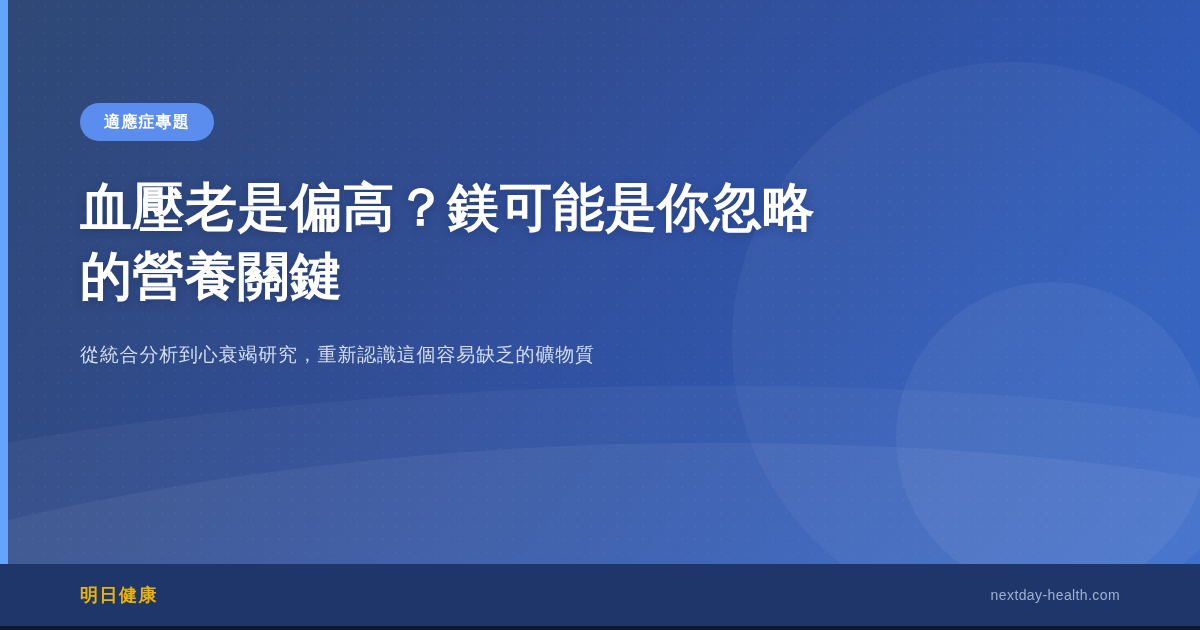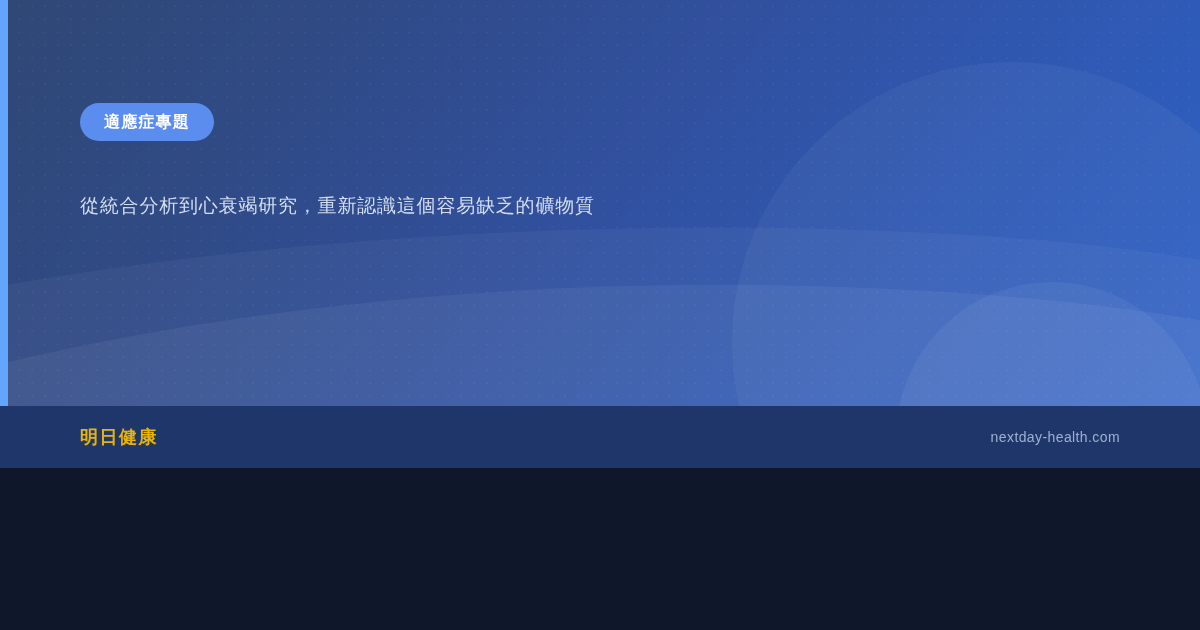--- a/index.html
+++ b/index.html
@@ -8,21 +8,21 @@
     padding: 0;
     background: #0f172a;
   }
   body {
     font-family: "Liberation Sans", "DejaVu Sans", sans-serif;
   }
 
   .card {
     position: relative;
     width: 1200px;
-    height: 468px;
+    height: 626px;
     overflow: hidden;
     background: linear-gradient(128deg,
                 #2f4875 0%,
                 #304a85 22%,
                 #31509e 48%,
                 #2f59b4 72%,
                 #2e63c9 100%);
   }
 
   
@@ -113,21 +113,21 @@
     max-width: 830px;
     color: #ffffff;
     font-size: 52px;
     font-weight: bold;
     line-height: 1.32;
     letter-spacing: 0.5px;
     text-shadow: 0 2px 10px rgba(12, 28, 60, 0.30);
   }
 
   .subtitle {
-    margin: 50px 0 0 0;
+    margin: 30px 0 0 0;
     max-width: 840px;
     color: #d4def2;
     font-size: 19px;
     font-weight: normal;
     line-height: 1.6;
     letter-spacing: 0.8px;
   }
 
   
   .footer {
@@ -172,20 +172,24 @@
       <path d="M0,196 C230,140 520,110 810,118 C990,123 1110,137 1200,152 L1200,300 L0,300 Z" fill="rgba(255,255,255,0.055)"></path>
     </svg>
   </div>
 
   <div class="accent-bar"></div>
 
   <div class="content">
 
     <div class="badge">適應症專題</div>
 
+    <h1 class="title">
+      <span>血壓老是偏高？鎂可能是你忽略</span><br>
+      <span>的營養關鍵</span>
+    </h1>
 
     <p class="subtitle">從統合分析到心衰竭研究，重新認識這個容易缺乏的礦物質</p>
 
   </div>
 
   <div class="footer">
     <span class="footer-brand">明日健康</span>
     <span class="footer-url">nextday-health.com</span>
   </div>
 

